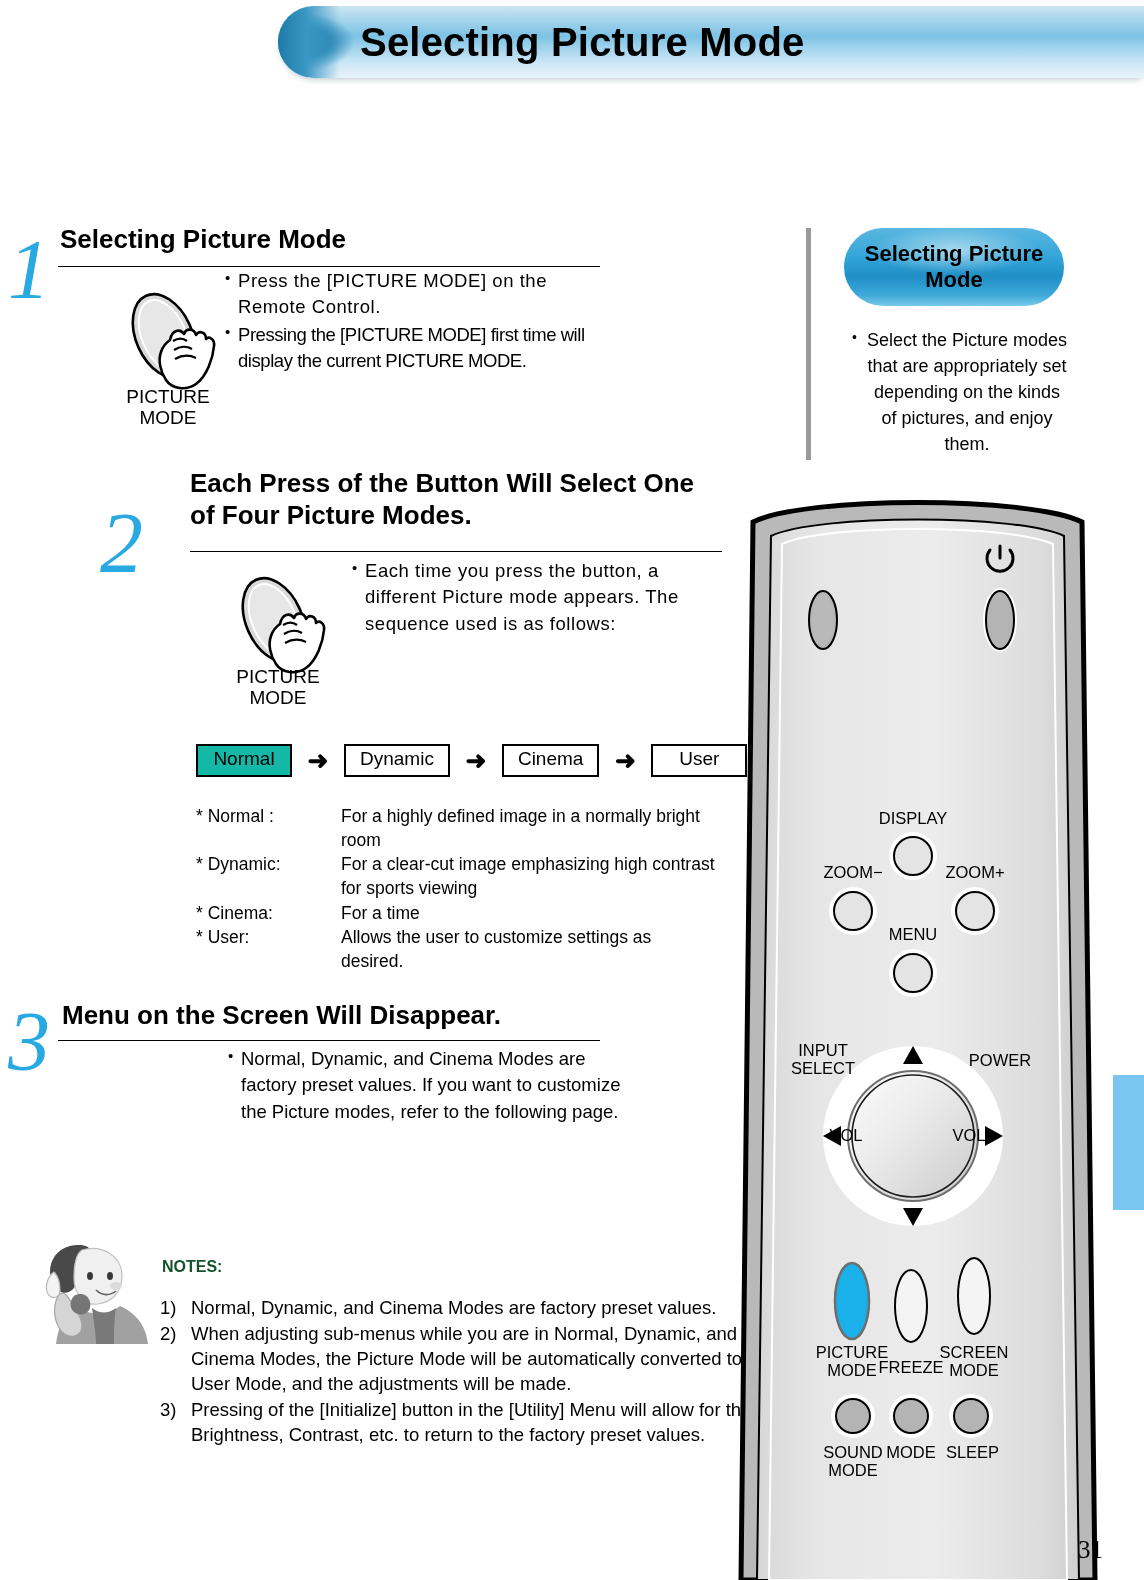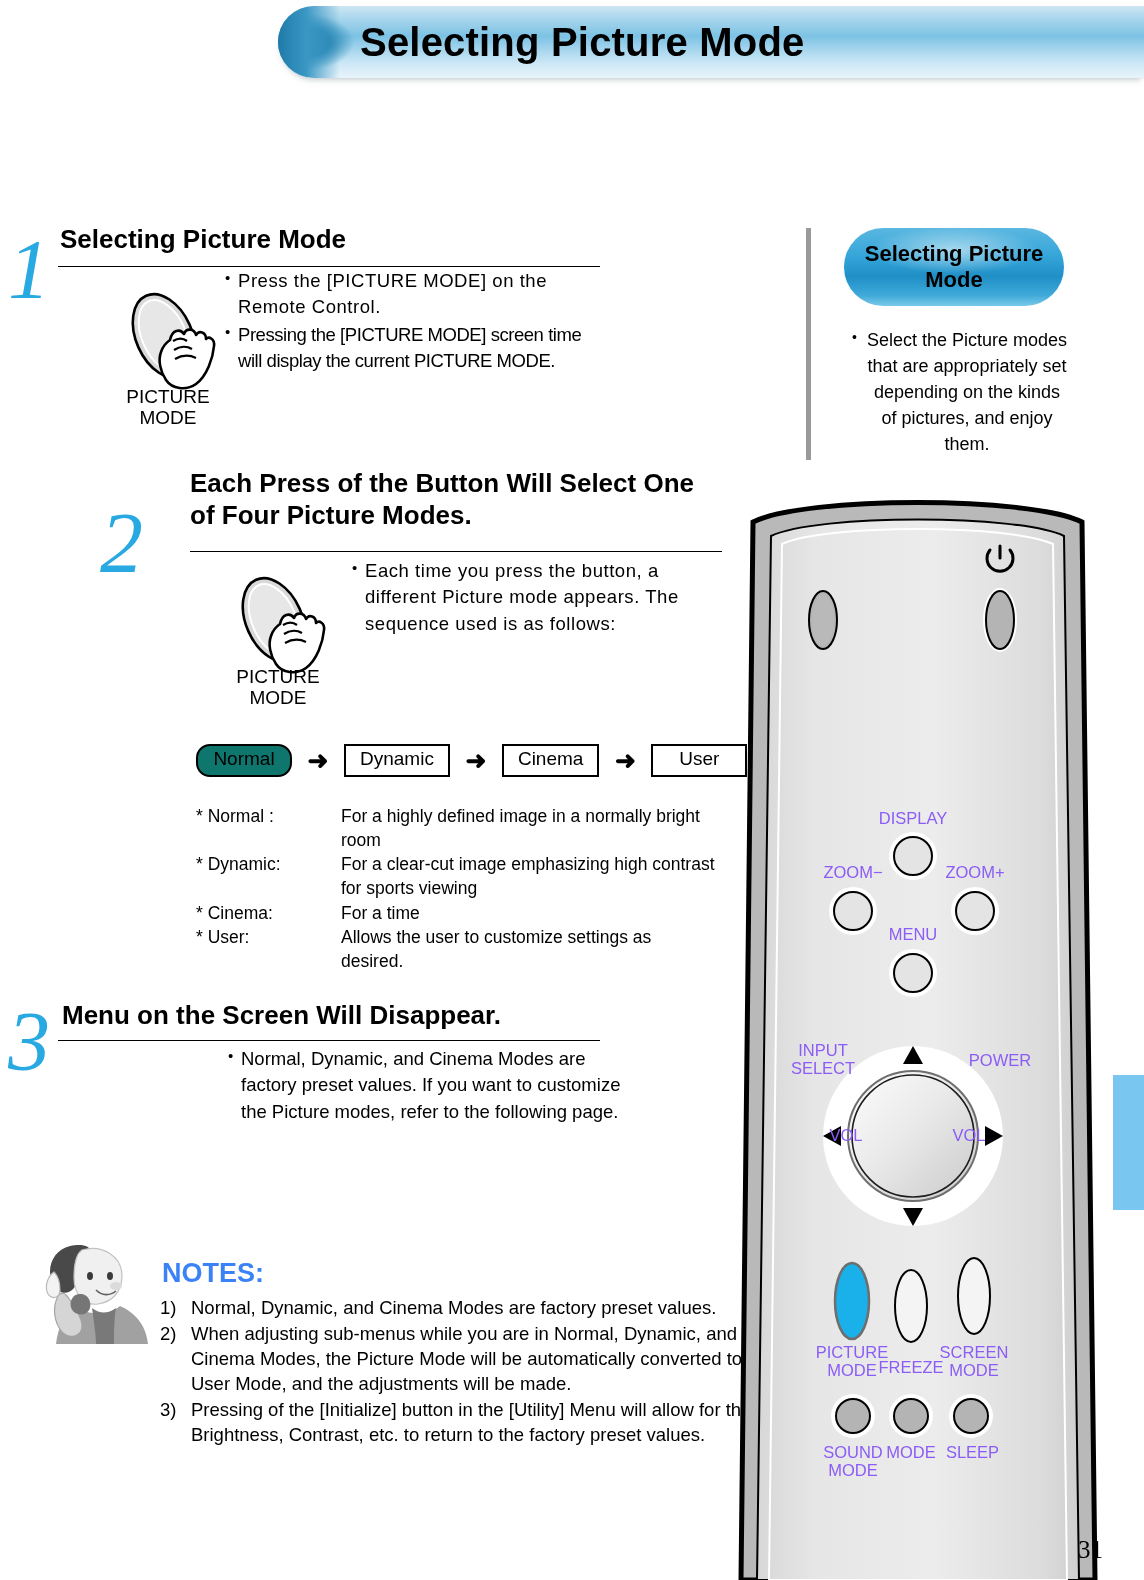--- a/index.html
+++ b/index.html
@@ -69,31 +69,31 @@
     white-space:pre;
   }
 
   
   .seq{position:absolute;display:flex;align-items:center;}
   .seq-box{
     border:2px solid #000;background:#fff;
     font-size:19px;padding:3px 14px 5px;min-width:64px;text-align:center;
     line-height:1.1;
   }
-  .seq-box.hl{background:#0f766e;border-radius:14px;}
+  .seq-box.hl{background:#14b8a6;}
   .seq-arrow{width:52px;text-align:center;font-size:25px;font-weight:bold;line-height:1;}
 
   
   .defs{position:absolute;font-size:17.5px;line-height:1.38;}
   .defs .row{display:flex;gap:43px;}
   .defs .k{width:102px;flex:0 0 102px;}
   .defs .v{flex:1;}
 
   
-  .notes-title{position:absolute;color:#3b82f6;font-size:27px;font-weight:bold;}
+  .notes-title{position:absolute;color:#14532d;font-size:16px;font-weight:bold;}
   .notes-list{position:absolute;font-size:18.5px;line-height:1.35;}
   .notes-list .row{display:flex;margin-bottom:1px;}
   .notes-list .n{width:31px;flex:0 0 31px;}
   .notes-list .t{flex:1;}
   .mascot{position:absolute;left:30px;top:1236px;width:128px;height:130px;}
 
   
   .side-bar{position:absolute;left:806px;top:228px;width:5px;height:232px;background:#9a9a9a;}
   .pill-wrap{position:absolute;left:828px;top:222px;width:252px;height:90px;}
   .pill-glow{
@@ -118,21 +118,21 @@
 
   
   .edge-tab{position:absolute;left:1113px;top:1075px;width:31px;height:135px;background:#79c6f0;}
 
   
   .page-num{position:absolute;left:1078px;top:1536px;font-family:"Liberation Serif",serif;font-size:25px;}
 
   
   .remote{position:absolute;left:735px;top:488px;width:365px;height:1092px;}
   .remote svg{display:block;}
-  .rlabel{position:absolute;text-align:center;font-size:16.5px;line-height:1.1;white-space:pre;color:#8b5cf6;}
+  .rlabel{position:absolute;text-align:center;font-size:16.5px;line-height:1.1;white-space:pre;color:#000000;}
 </style>
 </head>
 <body>
 
 <div class="page">
 
   <div class="banner">
     <div class="banner-title">Selecting Picture Mode</div>
   </div>
 
@@ -150,21 +150,21 @@
       <path d="M63 63 C68 60 73 60 77 63" fill="none" stroke="#000" stroke-width="2.2"></path>
       <path d="M64 72 C70 68 77 68 82 71" fill="none" stroke="#000" stroke-width="2.2"></path>
       <path d="M65 81 C72 77 80 77 86 80" fill="none" stroke="#000" stroke-width="2.2"></path>
     </svg>
   </div>
   <div class="btn-label" style="left:78px;top:386px;width:180px;">PICTURE
 MODE</div>
 
   <div class="bullets" style="left:225px;top:268px;width:378px;">
     <div class="b wide">Press the [PICTURE MODE] on the Remote Control.</div>
-    <div class="b tight">Pressing the [PICTURE MODE] screen time will display the current PICTURE MODE.</div>
+    <div class="b tight">Pressing the [PICTURE MODE] first time will display the current PICTURE MODE.</div>
   </div>
 
   <div class="step-num" style="left:100px;top:500px;font-size:86px;">2</div>
   <div class="step-head" style="left:190px;top:468px;width:534px;">Each Press of the Button Will Select One of Four Picture Modes.</div>
   <div class="rule" style="left:190px;top:551px;width:532px;"></div>
 
   <div class="hand" style="left:220px;top:562px;">
     <svg viewBox="0 0 118 130" width="118" height="130">
       <ellipse cx="54" cy="58" rx="28" ry="44" transform="rotate(-24 54 58)" fill="#d9d9d9" stroke="#000" stroke-width="2.6"></ellipse>
       <ellipse cx="54" cy="58" rx="22" ry="38" transform="rotate(-24 54 58)" fill="#e7e7e7" stroke="#fff" stroke-width="2"></ellipse>

